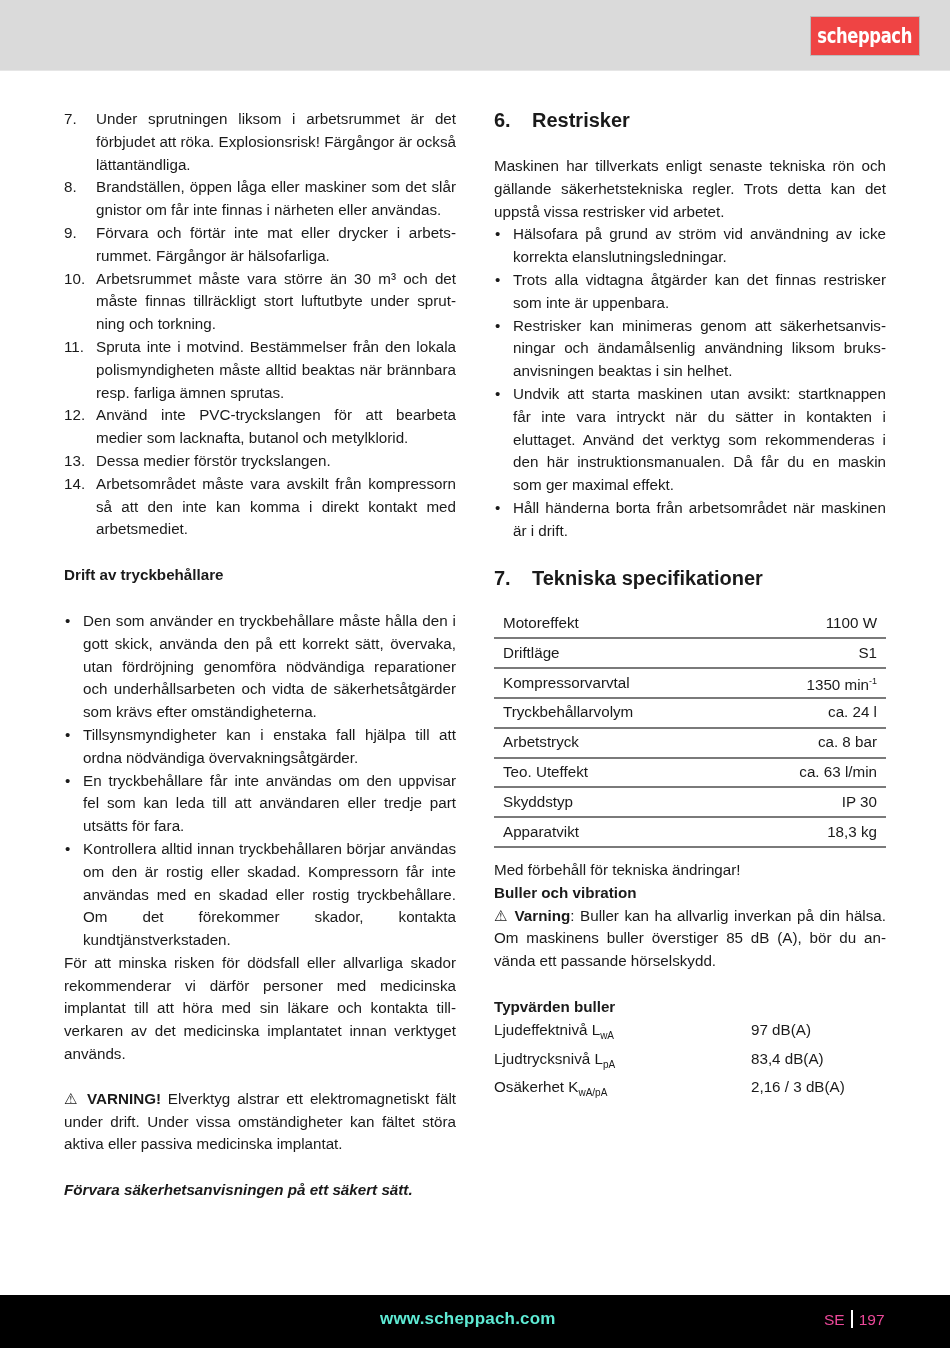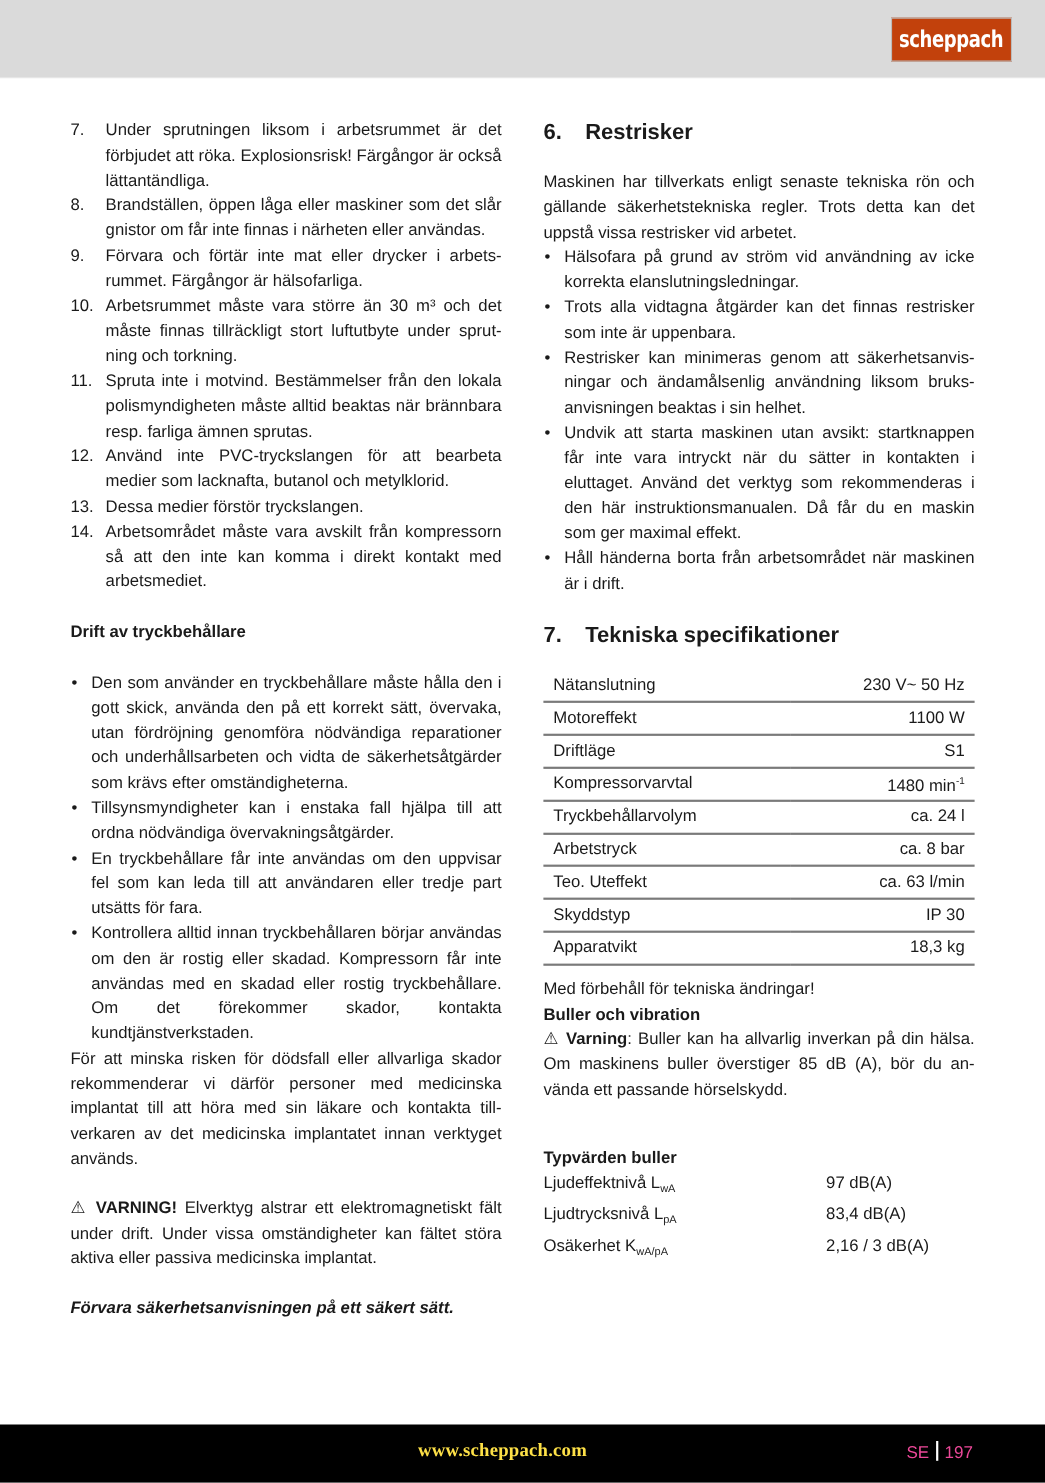--- a/index.html
+++ b/index.html
@@ -1,20 +1,20 @@
 <!DOCTYPE html>
 <html><head>
 <meta charset="utf-8">
 <style>
   * { margin: 0; padding: 0; box-sizing: border-box; }
   html, body { width: 950px; height: 1348px; background: #ffffff; overflow: hidden; }
   body { position: relative; font-family: "Liberation Sans", "DejaVu Sans", sans-serif; color: #1a1a1a; }
 
   .header-band { position: absolute; left: 0; top: 0; width: 950px; height: 71px; background: #dadada; border-bottom: 1px solid #e6e6e6; }
-  .logo { position: absolute; left: 810px; top: 16px; width: 110px; height: 40px; background: #c2410c; border: 1px solid #bbb; display: flex; align-items: center; justify-content: center; }
+  .logo { position: absolute; left: 810px; top: 16px; width: 110px; height: 40px; background: #ef4444; border: 1px solid #bbb; display: flex; align-items: center; justify-content: center; }
   .logo span { color: #fff; font-family: "DejaVu Sans", sans-serif; font-weight: bold; font-size: 21px; letter-spacing: -0.5px; transform: scaleX(0.78); display: inline-block; }
 
   .col { position: absolute; top: 108px; width: 392px; font-size: 15.2px; line-height: 22.8px; }
   .col-left { left: 64px; }
   .col-right { left: 494px; }
 
   .num-list .item { display: flex; text-align: justify; }
   .num-list .n { width: 32px; flex: 0 0 32px; }
   .num-list .t { flex: 1; }
 
@@ -31,21 +31,21 @@
   .spec-table { width: 392px; border-collapse: collapse; }
   .spec-table td { padding: 0 9px; height: 29.8px; border-bottom: 2px solid #7a7a7a; vertical-align: middle; }
   .spec-table td.v { text-align: right; }
   .spec-table sup { font-size: 9px; }
 
   .noise-row { display: flex; }
   .noise-row .l { width: 257px; }
   .noise-row sub { font-size: 10px; vertical-align: -4px; }
 
   .footer-band { position: absolute; left: 0; top: 1295px; width: 950px; height: 53px; background: #000; }
-  .footer-url { position: absolute; left: 380px; top: 14px; color: #fde047; font-size: 17px; font-weight: bold; letter-spacing: 0.2px; font-family: Liberation Serif, serif; }
+  .footer-url { position: absolute; left: 380px; top: 14px; color: #5eead4; font-size: 17px; font-weight: bold; letter-spacing: 0.2px; }
   .footer-page { position: absolute; left: 824px; top: 15px; color: #ec4899; font-size: 15.5px; }
   .footer-page .sep { display: inline-block; width: 2px; height: 18px; background: #fff; margin: 0 6px -3px 6px; }
 </style>
 </head>
 <body>
 
 <div class="header-band">
   <div class="logo">
     <span>scheppach</span>
   </div>
@@ -147,34 +147,30 @@
   </div>
 
   <div class="section-title" style="margin-top:23px;">
     <span class="sn">7.</span>
     <span>Tekniska specifikationer</span>
   </div>
 
   <table class="spec-table" style="margin-top:19px;">
     <tbody>
       <tr>
-          <td>Nätanslutning</td>
-          <td class="v">230 V~ 50 Hz</td>
-        </tr>
-      <tr>
           <td>Motoreffekt</td>
           <td class="v">1100 W</td>
         </tr>
       <tr>
           <td>Driftläge</td>
           <td class="v">S1</td>
         </tr>
       <tr>
           <td>Kompressorvarvtal</td>
-          <td class="v"><span>1480 min</span><sup>-1</sup></td>
+          <td class="v"><span>1350 min</span><sup>-1</sup></td>
         </tr>
       <tr>
           <td>Tryckbehållarvolym</td>
           <td class="v">ca. 24 l</td>
         </tr>
       <tr>
           <td>Arbetstryck</td>
           <td class="v">ca. 8 bar</td>
         </tr>
       <tr>
@@ -193,21 +189,21 @@
   </table>
 
   <div style="margin-top:11px;">Med förbehåll för tekniska ändringar!</div>
 
   <div class="subhead" style="">Buller och vibration</div>
   <div class="justify">
     <span>⚠</span>
     <b>Varning</b><span>: Buller kan ha allvarlig inverkan på din hälsa. Om maskinens buller överstiger 85 dB (A), bör du an­vända ett passande hörselskydd.</span>
   </div>
 
-  <div class="subhead" style="margin-top:39px;">Typvärden buller</div>
+  <div class="subhead" style="margin-top:23px;">Typvärden buller</div>
   <div class="noise-row">
     <span class="l"><span>Ljudeffektnivå L</span><sub>wA</sub></span>
     <span>97 dB(A)</span>
   </div>
   <div class="noise-row">
     <span class="l"><span>Ljudtrycksnivå L</span><sub>pA</sub></span>
     <span>83,4 dB(A)</span>
   </div>
   <div class="noise-row">
     <span class="l"><span>Osäkerhet K</span><sub>wA/pA</sub></span>

